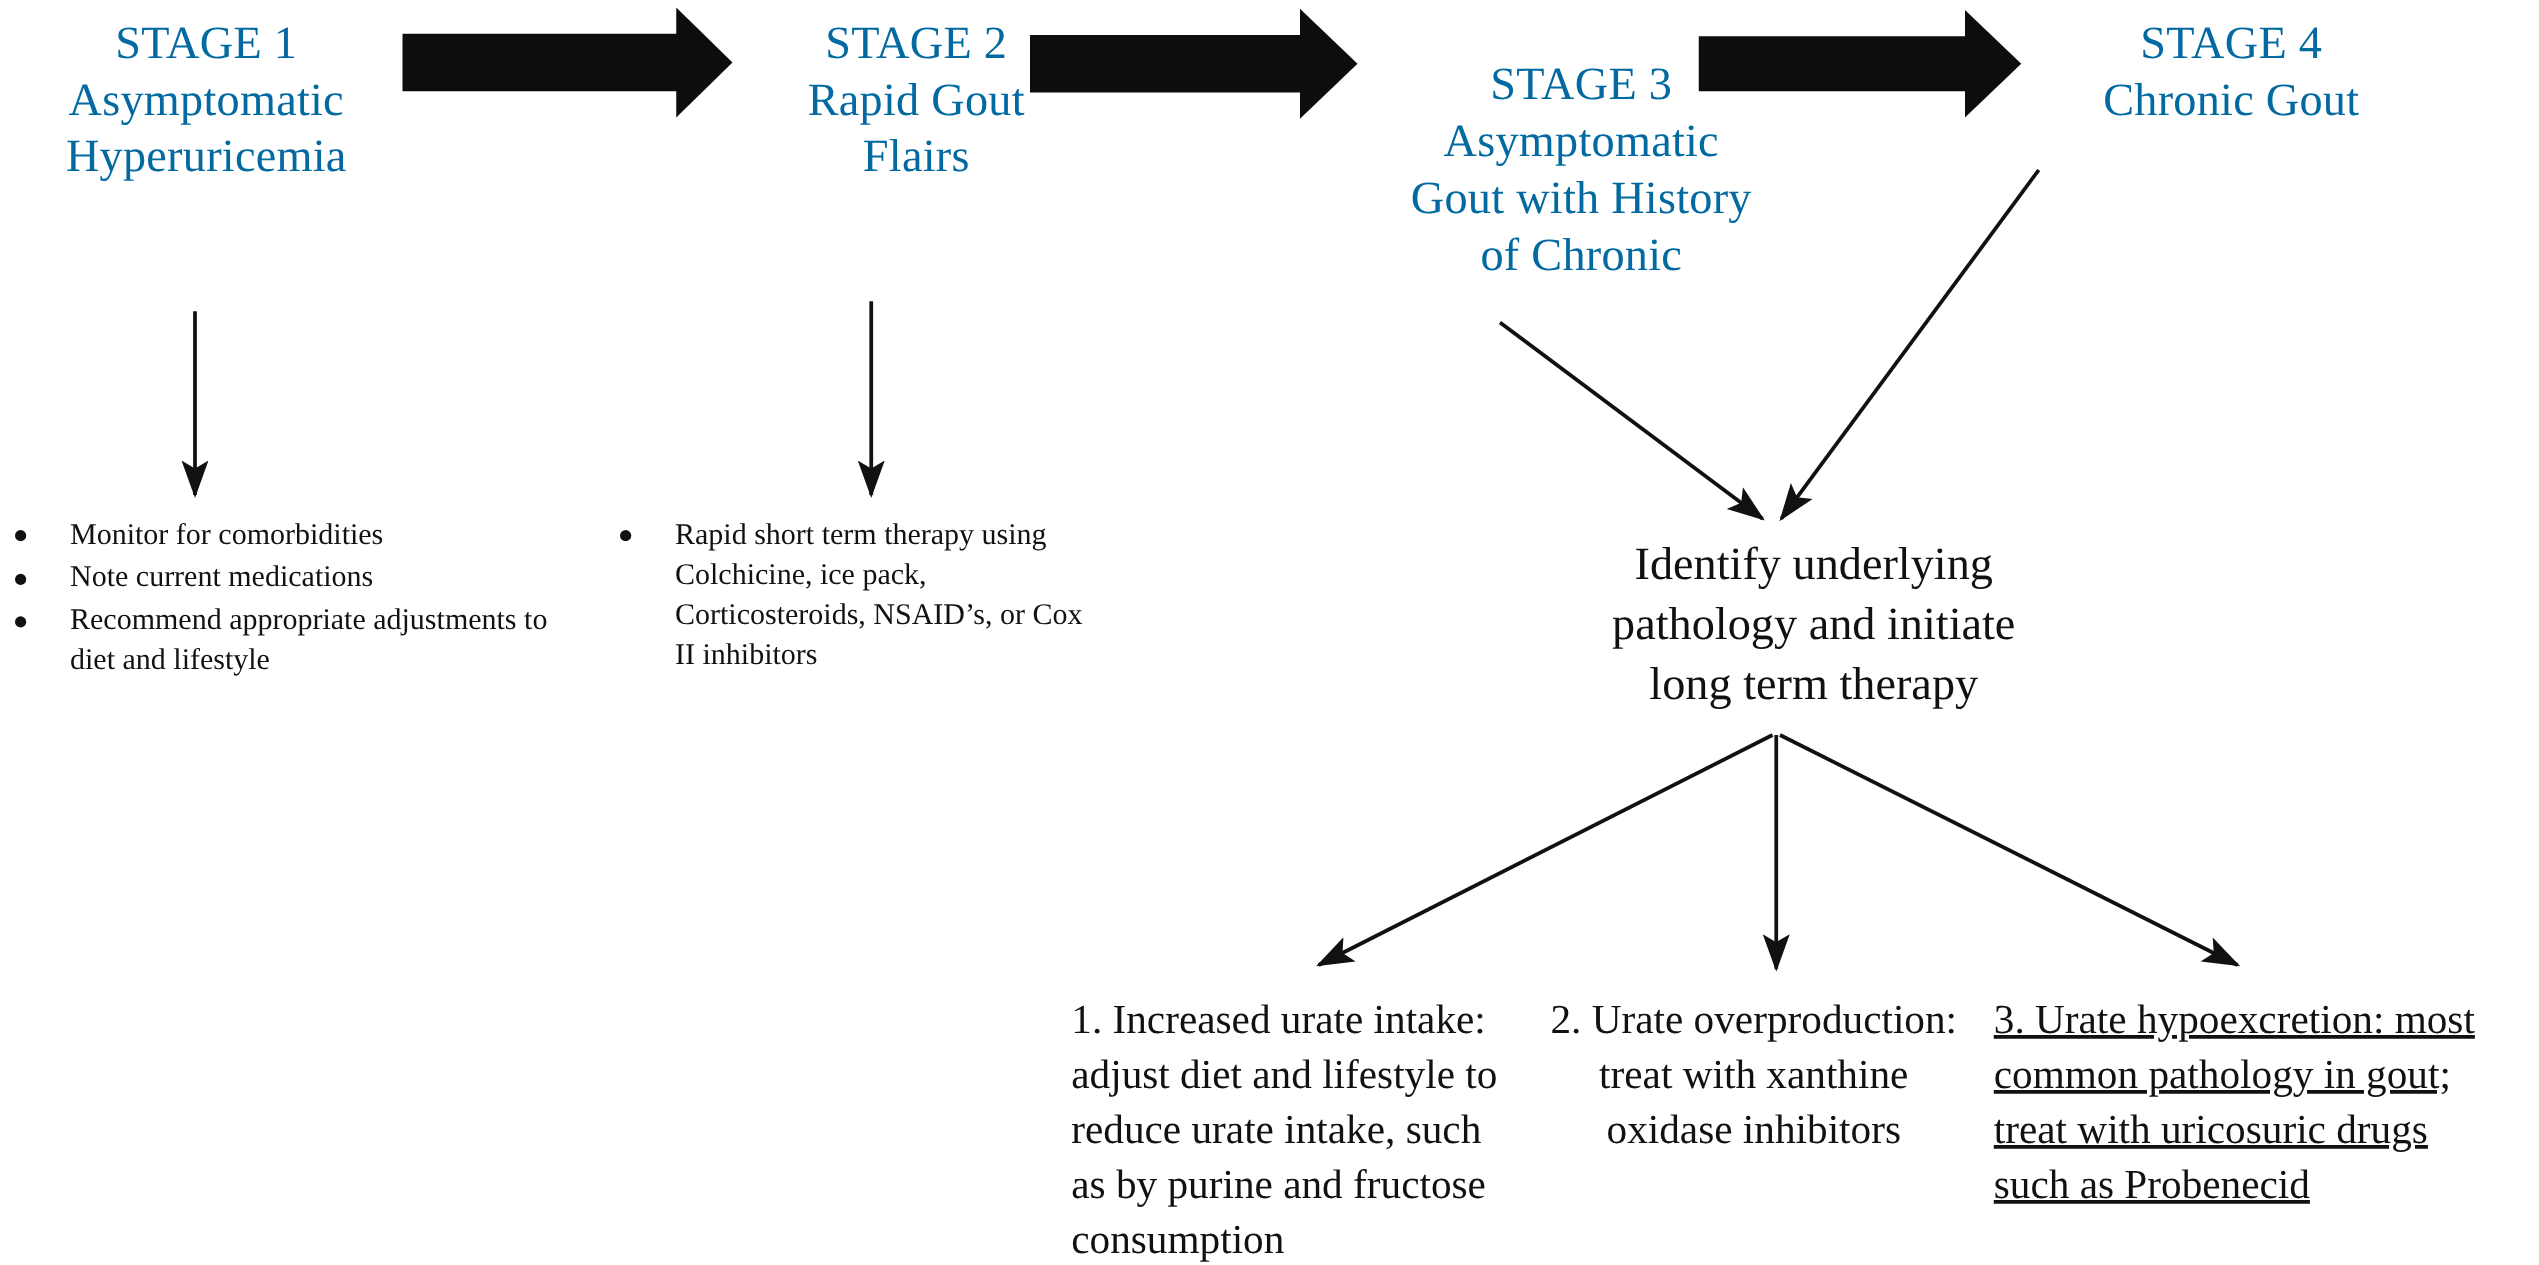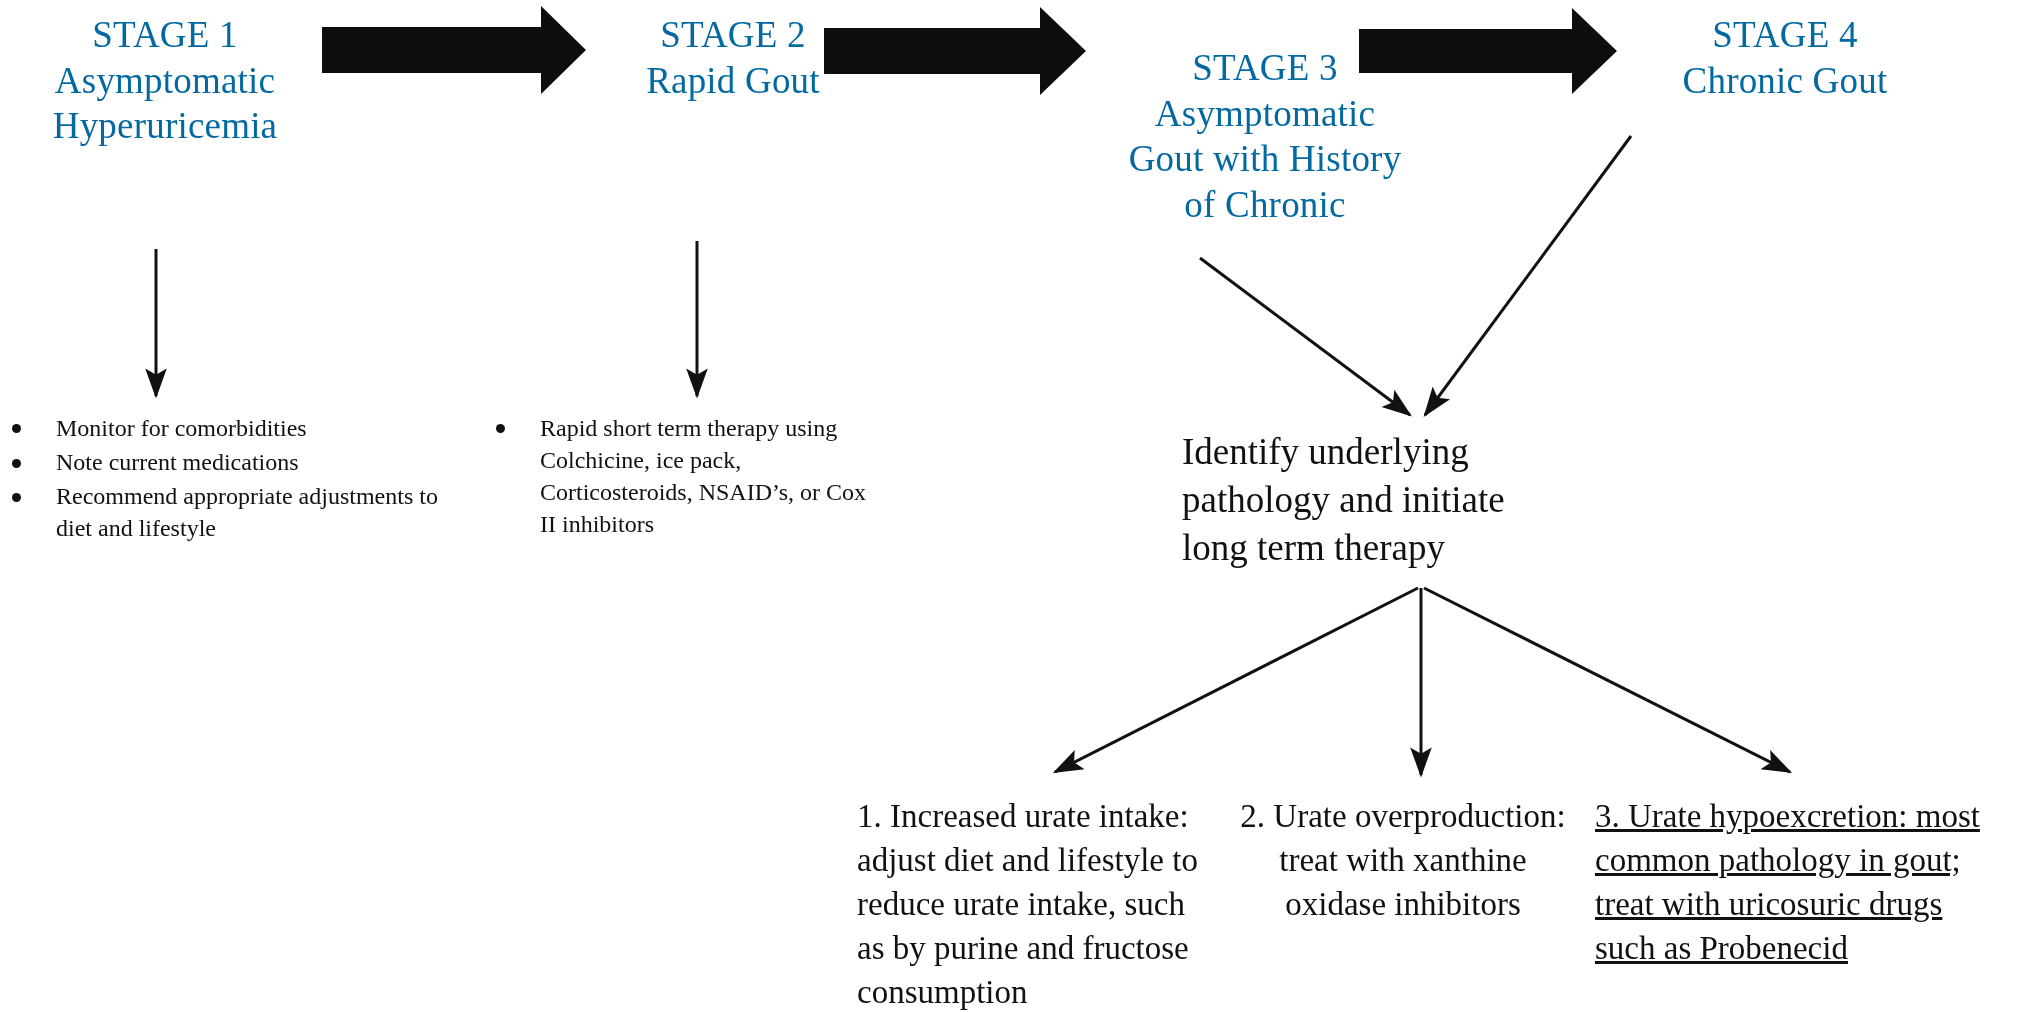--- a/index.html
+++ b/index.html
@@ -66,24 +66,24 @@
     height: 9px;
     border-radius: 50%;
     background: #111111;
   }
   #column-1-list { left: 6px;   top: 412px; width: 440px; }
   #column-2-list { left: 490px; top: 412px; width: 380px; }
 
   
   #central-statement {
     position: absolute;
-    left: 1182px;
+    left: 1216px;
     top: 428px;
     width: 470px;
-    text-align: left;
+    text-align: center;
     font-size: 37px;
     line-height: 1.3;
   }
 
   
   .pathology-item {
     position: absolute;
     font-size: 33px;
     line-height: 1.33;
     text-align: left;
@@ -127,20 +127,21 @@
 
   <div class="stage-heading" id="stage-1">
     <span class="stage-label">STAGE 1</span>
     <span class="stage-name">Asymptomatic</span>
     <span class="stage-name">Hyperuricemia</span>
   </div>
 
   <div class="stage-heading" id="stage-2">
     <span class="stage-label">STAGE 2</span>
     <span class="stage-name">Rapid Gout</span>
+    <span class="stage-name">Flairs</span>
   </div>
 
   <div class="stage-heading" id="stage-3">
     <span class="stage-label">STAGE 3</span>
     <span class="stage-name">Asymptomatic</span>
     <span class="stage-name">Gout with History</span>
     <span class="stage-name">of Chronic</span>
   </div>
 
   <div class="stage-heading" id="stage-4">

